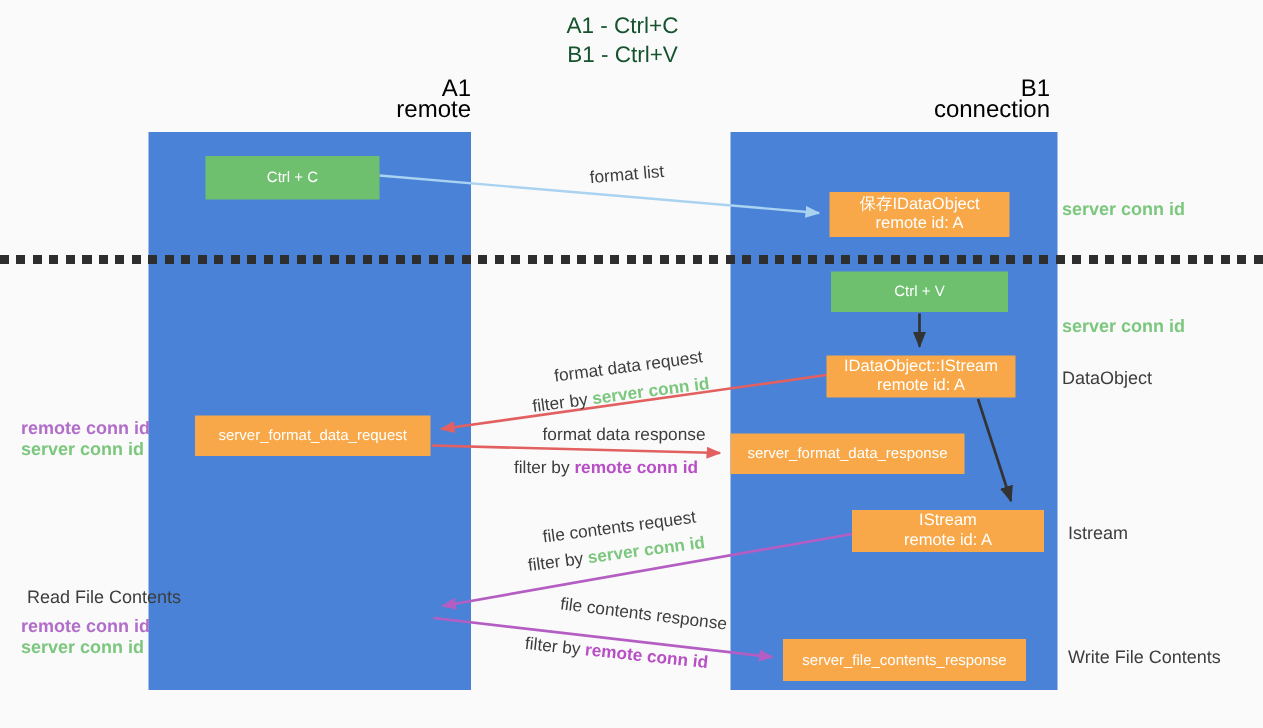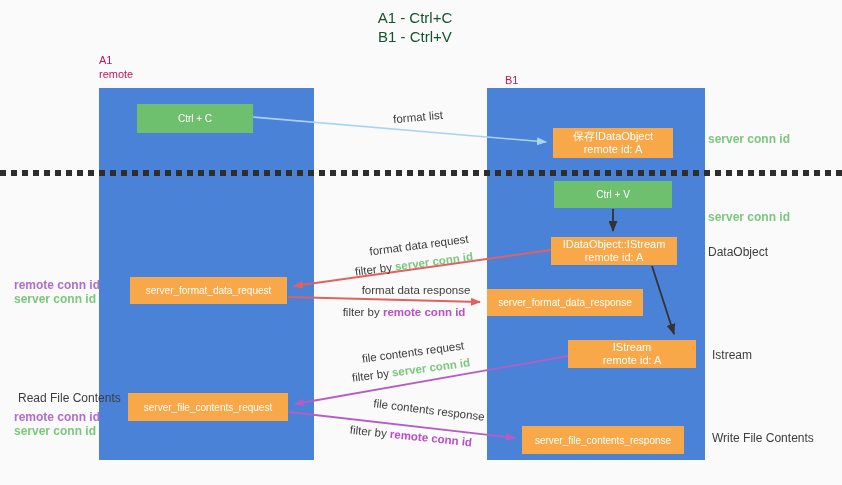--- a/index.html
+++ b/index.html
@@ -1,21 +1,21 @@
 <!DOCTYPE html>
 <html><head>
 <meta charset="utf-8">
 <style>
   html,body{margin:0;padding:0;background:#fafafa;}
   .canvas{position:relative;width:842px;height:485px;background:#fafafa;
           font-family:"Liberation Sans",sans-serif;overflow:hidden;}
   .title{position:absolute;top:8px;left:0;width:830px;text-align:center;
          font-size:15px;line-height:19px;color:#14532d;}
-  .lane-header{position:absolute;top:53px;text-align:left;font-size:11px;
-               line-height:14px;color:#be185d;}
+  .lane-header{position:absolute;top:53px;text-align:right;font-size:16px;
+               line-height:14px;color:#000000;}
   .lane{position:absolute;top:88px;height:372px;background:#4a82d8;}
   .dash-line{position:absolute;left:0;top:170px;width:842px;height:6px;
              background:repeating-linear-gradient(90deg,#2e2e2e 0 6px,rgba(0,0,0,0) 6px 11px);}
   svg.arrows{position:absolute;left:0;top:0;pointer-events:none;}
   .node{position:absolute;display:flex;flex-direction:column;align-items:center;
         justify-content:center;color:#fff;text-align:center;font-size:10px;
         line-height:13px;white-space:nowrap;}
   .node.green{background:#6ebf6e;}
   .node.orange{background:#f8a848;text-align:right;}
   .lbl{position:absolute;font-size:11.5px;color:#3d3d3d;white-space:nowrap;}
@@ -33,21 +33,21 @@
 
   <div class="title">
     <div>A1 - Ctrl+C</div>
     <div>B1 - Ctrl+V</div>
   </div>
 
   <div class="lane-header" style="left:99px;width:215px;">
     <div>A1</div>
     <div>remote</div>
   </div>
-  <div class="lane-header" style="left:505px;width:218px;margin-top:20px;">
+  <div class="lane-header" style="left:482px;width:218px;">
     <div>B1</div>
     <div>connection</div>
   </div>
 
   <div class="lane" style="left:99px;width:215px;"></div>
   <div class="lane" style="left:487px;width:218px;"></div>
 
   <svg class="arrows" width="842" height="485" viewBox="0 0 842 485">
     <defs>
       <marker id="mblue" markerWidth="10" markerHeight="8" refX="9" refY="4" orient="auto" markerUnits="userSpaceOnUse">
@@ -98,23 +98,20 @@
 
   <div class="node orange" style="left:130px;top:277px;width:157px;height:27px;">
     <span>server_format_data_request</span>
   </div>
 
   <div class="node orange" style="left:568px;top:340px;width:128px;height:28px;font-size:11px;">
     <span>IStream</span>
     <span>remote id: A</span>
   </div>
 
-  <div class="node orange" style="left:128px;top:393px;width:160px;height:28px;">
-    <span>server_file_contents_request</span>
-  </div>
 
   <div class="node orange" style="left:522px;top:426px;width:162px;height:28px;">
     <span>server_file_contents_response</span>
   </div>
 
   <div class="lbl center" style="left:418px;top:117px;transform:translate(-50%,-50%) rotate(-5deg);">format list</div>
 
   <div class="lbl center" style="left:419px;top:245px;transform:translate(-50%,-50%) rotate(-7.5deg);">format data request</div>
   <div class="lbl center" style="left:414px;top:264px;transform:translate(-50%,-50%) rotate(-7.5deg);">
     <span>filter by</span>

